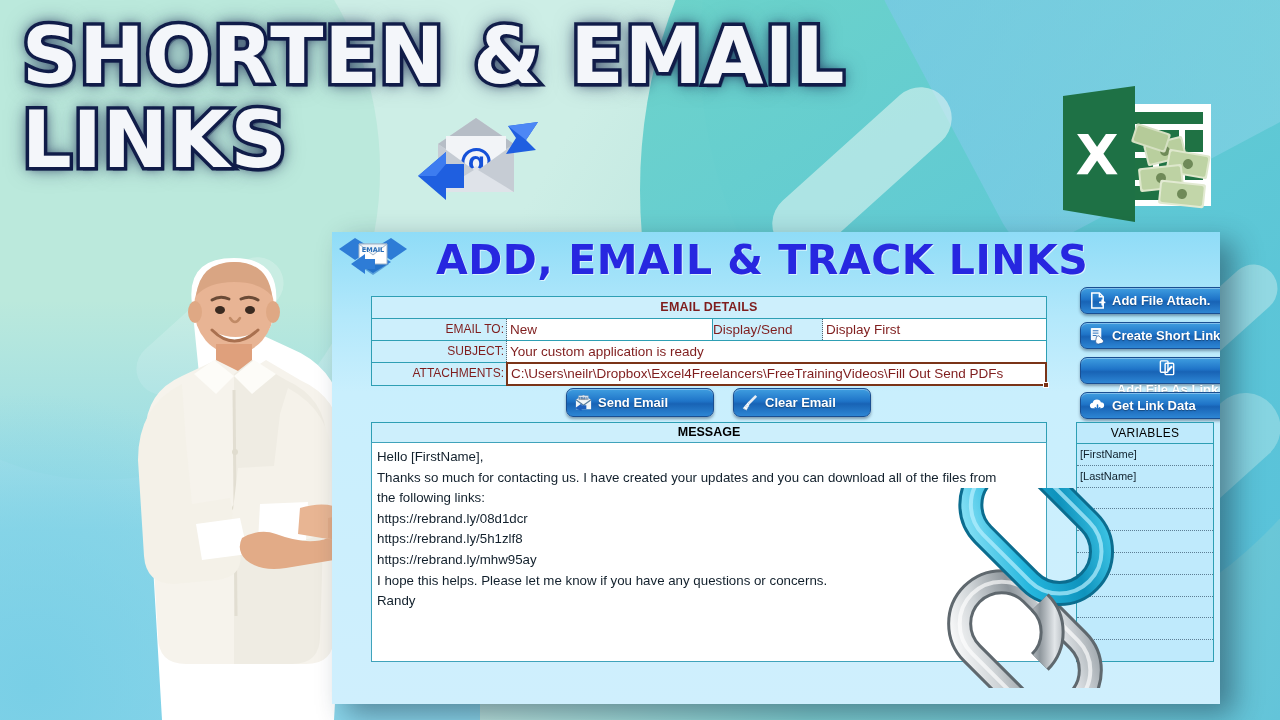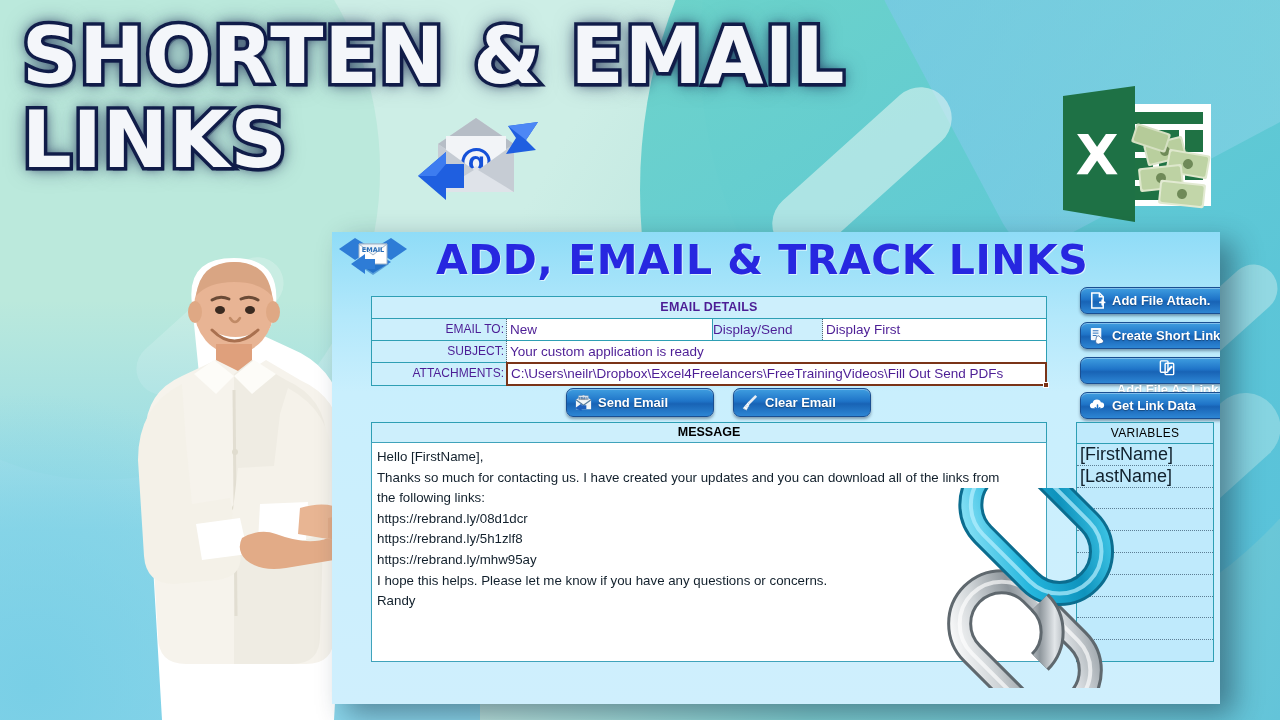--- a/index.html
+++ b/index.html
@@ -102,21 +102,21 @@
     font-weight: 700; font-size: 41px; letter-spacing: .5px;
     color: #2727e0;
     text-shadow: 1px 1px 0 rgba(255,255,255,.6);
   }
 
   
   #email-details {
     position: absolute; left: 39px; top: 64px; width: 676px;
     border: 1px solid #2e9fb4;
     background: #cdeffc;
-    font-size: 13.5px; color: #4c1d95;
+    font-size: 13.5px; color: #7f1d1d;
   }
   .ed-title {
     text-align: center; font-weight: bold; font-size: 12.5px;
     padding: 3px 0 4px; letter-spacing: .2px;
     border-bottom: 1px solid #2e9fb4;
     background: #cdeffc;
   }
   .ed-row { display: flex; border-bottom: 1px solid #2e9fb4; height: 22px; }
   .ed-row:last-child { border-bottom: none; }
   .ed-label {
@@ -193,21 +193,21 @@
     height: 22px; background: #bfeafc;
     border: 1px solid #2e9fb4;
     text-align: center; font-weight: normal; font-size: 12px; line-height: 21px;
     letter-spacing: .3px;
   }
   .var-list {
     height: 218px; border: 1px solid #2e9fb4; border-top: none;
     background: #bfeafc;
   }
   .var-row {
-    height: 21.8px; line-height: 21px; font-size: 18px; padding-left: 3px;
+    height: 21.8px; line-height: 21px; font-size: 11px; padding-left: 3px;
     border-bottom: 1px dotted #5d7f95; color: #10202c;
     overflow: hidden; white-space: nowrap;
   }
   .var-row:last-child { border-bottom: none; }
 
   
   #chain { position: absolute; left: 918px; top: 488px; width: 230px; height: 200px; z-index: 9; pointer-events: none; }
 </style>
 </head>
 <body>
@@ -417,21 +417,21 @@
       <path d="M5.5 13 q-3.5 0 -3.5 -3 q0 -2.6 3 -3 q.7 -3.4 4.4 -3.4 q3.4 0 4.1 3 q3.5 .2 3.5 3.2 q0 3.2 -3.5 3.2 z" fill="#ffffff"></path>
       <path d="M10 9.5 v5 M7.6 12.4 L10 15 L12.4 12.4" stroke="#1f74c8" stroke-width="1.6" fill="none" stroke-linecap="round" stroke-linejoin="round"></path>
     </svg>
     <span>Get Link Data</span>
   </div>
 
   <div id="message-block">
     <div class="msg-head">MESSAGE</div>
     <div class="msg-body" id="msg-body">
         <div>Hello [FirstName],</div>
-        <div>Thanks so much for contacting us. I have created your updates and you can download all of the links from</div>
+        <div>Thanks so much for contacting us. I have created your updates and you can download all of the files from</div>
         <div>the following links:</div>
         <div>https://rebrand.ly/08d1dcr</div>
         <div>https://rebrand.ly/5h1zlf8</div>
         <div>https://rebrand.ly/mhw95ay</div>
         <div>I hope this helps. Please let me know if you have any questions or concerns.</div>
         <div>Randy</div>
       </div>
   </div>
 
   <div id="variables-block">

